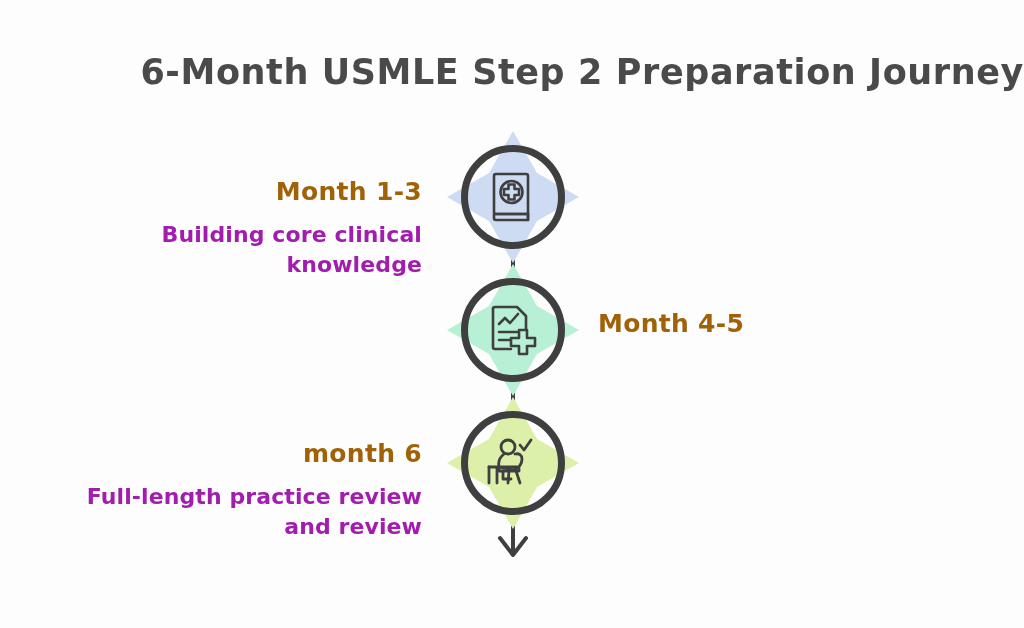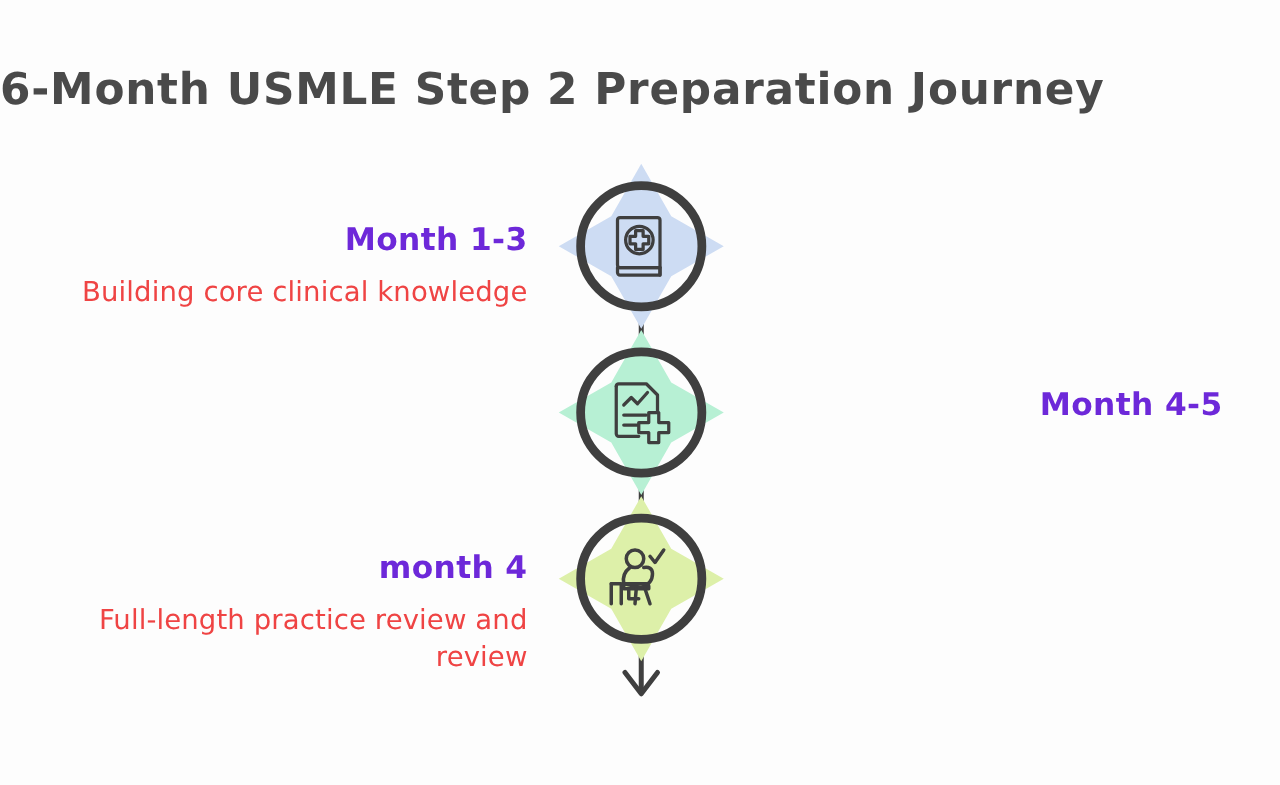--- a/index.html
+++ b/index.html
@@ -14,21 +14,21 @@
     overflow: hidden;
     position: relative;
   }
 
   
   .page-title {
     position: absolute;
     top: 52px;
     left: 0;
     width: 1024px;
-    text-align: left;
+    text-align: right;
     font-family: "DejaVu Sans", sans-serif;
     font-size: 35px;
     font-weight: bold;
     color: #4a4a4a;
     letter-spacing: 0.6px;
     white-space: nowrap;
   }
 
   
   .timeline {
@@ -79,43 +79,43 @@
     width: 60px;
     height: 60px;
   }
 
   
   .block {
     position: absolute;
     width: 360px;
   }
   .block.left  { left: 62px;  text-align: right; }
-  .block.right { left: 618px; text-align: right;  }
+  .block.right { left: 598px; text-align: left;  }
 
   .block-1 { top: 178px; }
   .block-2 { top: 310px; }
   .block-3 { top: 440px; }
 
   .milestone-label {
     font-family: "DejaVu Sans", sans-serif;
     font-size: 25px;
     font-weight: bold;
-    color: #6d28d9;
+    color: #a16207;
     letter-spacing: 0.3px;
     line-height: 1.15;
     white-space: nowrap;
   }
   .block.left .milestone-label { text-align: right; }
 
   .milestone-desc {
     margin-top: 13px;
     font-family: "DejaVu Sans", sans-serif;
     font-size: 22px;
-    font-weight: normal;
-    color: #ef4444;
+    font-weight: bold;
+    color: #a21caf;
     line-height: 1.38;
     letter-spacing: 0.1px;
   }
 </style>
 </head>
 <body>
 
 <div class="page-title">6-Month USMLE Step 2 Preparation Journey</div>
 
 <div class="timeline">
@@ -185,15 +185,15 @@
 <div class="block left block-1">
   <div class="milestone-label">Month 1-3</div>
   <div class="milestone-desc">Building core clinical knowledge</div>
 </div>
 
 <div class="block right block-2">
   <div class="milestone-label">Month 4-5</div>
 </div>
 
 <div class="block left block-3">
-  <div class="milestone-label">month 4</div>
+  <div class="milestone-label">month 6</div>
   <div class="milestone-desc">Full-length practice review and review</div>
 </div>
 
 </body></html>

